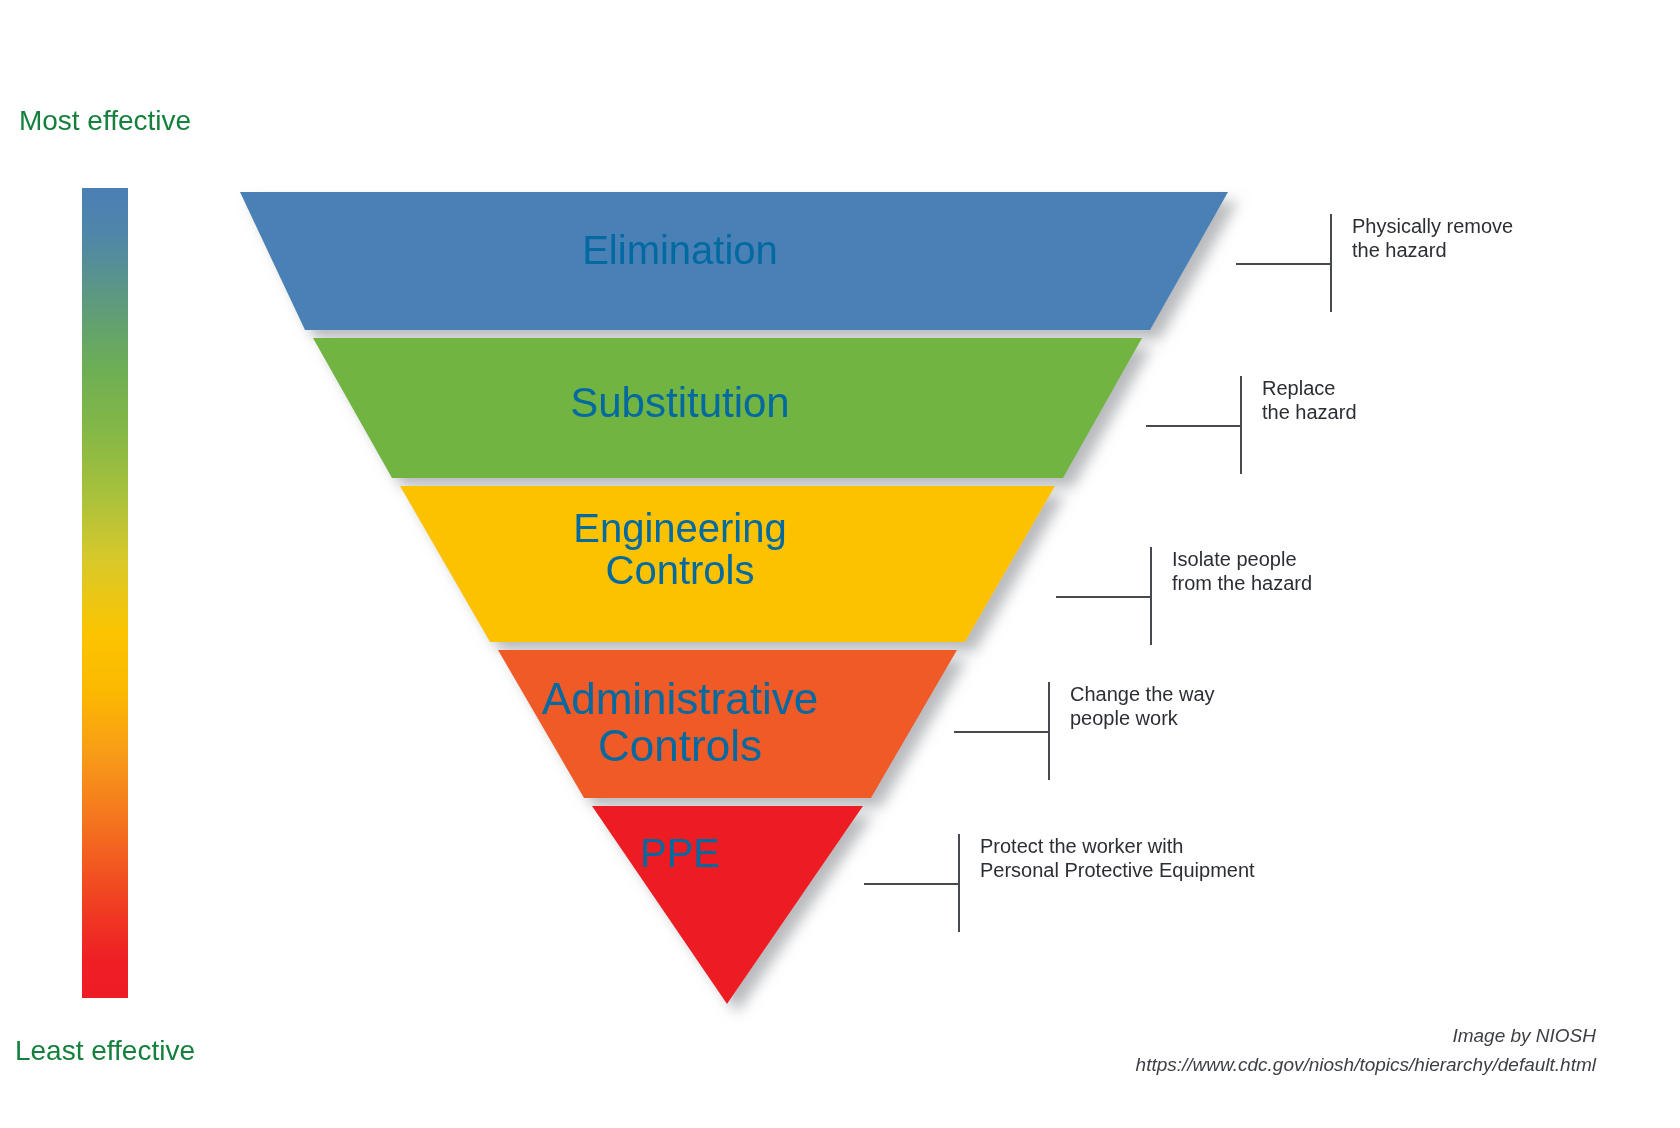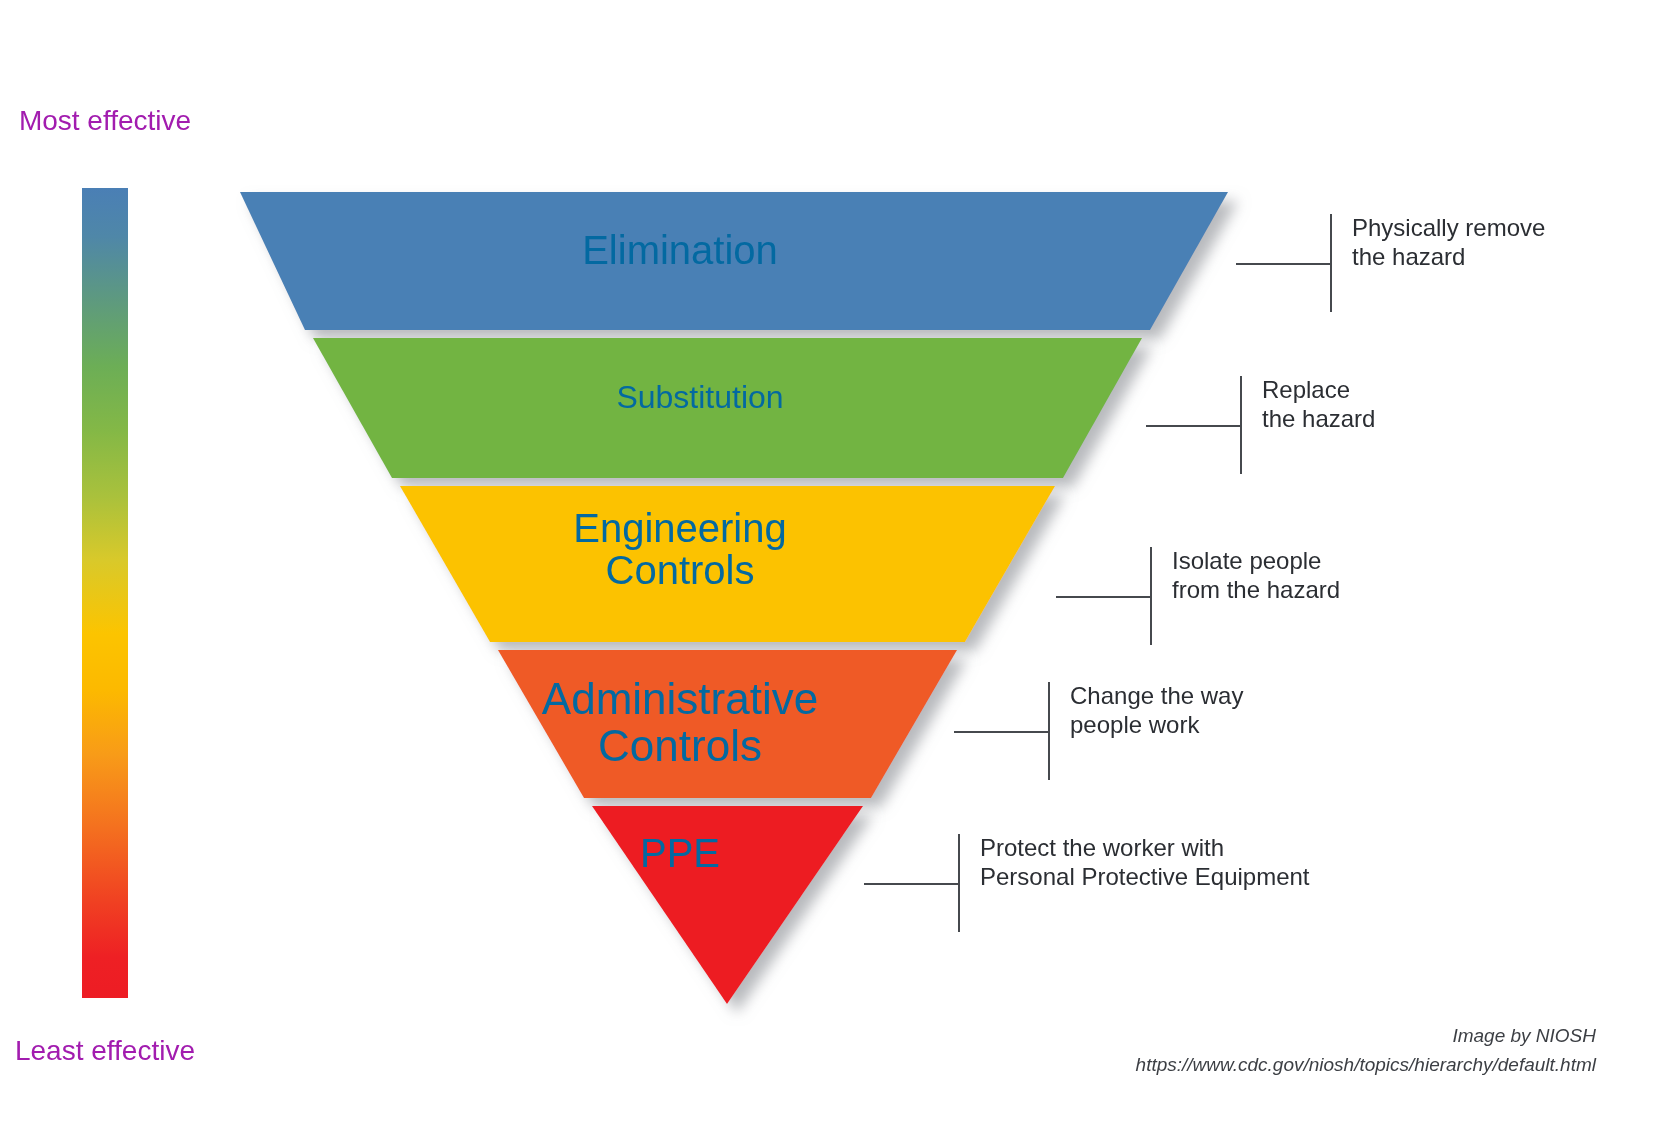--- a/index.html
+++ b/index.html
@@ -61,21 +61,21 @@
         #ee2024 95%,
         #ed1c24 100%);
   }
   .scale-label {
     position: absolute;
     width: 200px;
     text-align: center;
     left: 5px;
     font-size: 28px;
     font-weight: 400;
-    color: #a21caf;
+    color: #15803d;
     line-height: 1.18;
   }
   #scale-label-top { top: 104px; }
   #scale-label-bottom { top: 992px; margin-top: 42px; }
 
   
   .band {
     position: absolute;
     left: 0; top: 0;
     width: 1680px;
@@ -90,22 +90,22 @@
     font-weight: normal;
     color: #0369a1;
     line-height: 1.06;
     white-space: pre-line;
   }
   #label-elimination {
     left: 430px; top: 229px; width: 500px;
     font-size: 40px;
   }
   #label-substitution {
-    left: 450px; top: 381px; width: 500px;
-    font-size: 32px;
+    left: 430px; top: 381px; width: 500px;
+    font-size: 42px;
   }
   #label-engineering {
     left: 430px; top: 507px; width: 500px;
     font-size: 40px;
   }
   #label-administrative {
     left: 430px; top: 676px; width: 500px;
     font-size: 44px;
   }
   #label-ppe {
@@ -123,21 +123,21 @@
     background: #46494e;
     top: 50%;
   }
   .callout .bracket {
     position: absolute;
     width: 2px;
     background: #46494e;
   }
   .callout .ctext {
     position: absolute;
-    font-size: 24px;
+    font-size: 20px;
     font-weight: 400;
     color: #2b2e33;
     line-height: 1.2;
     white-space: pre-line;
   }
 
   
   #attribution {
     position: absolute;
     right: 84px;

